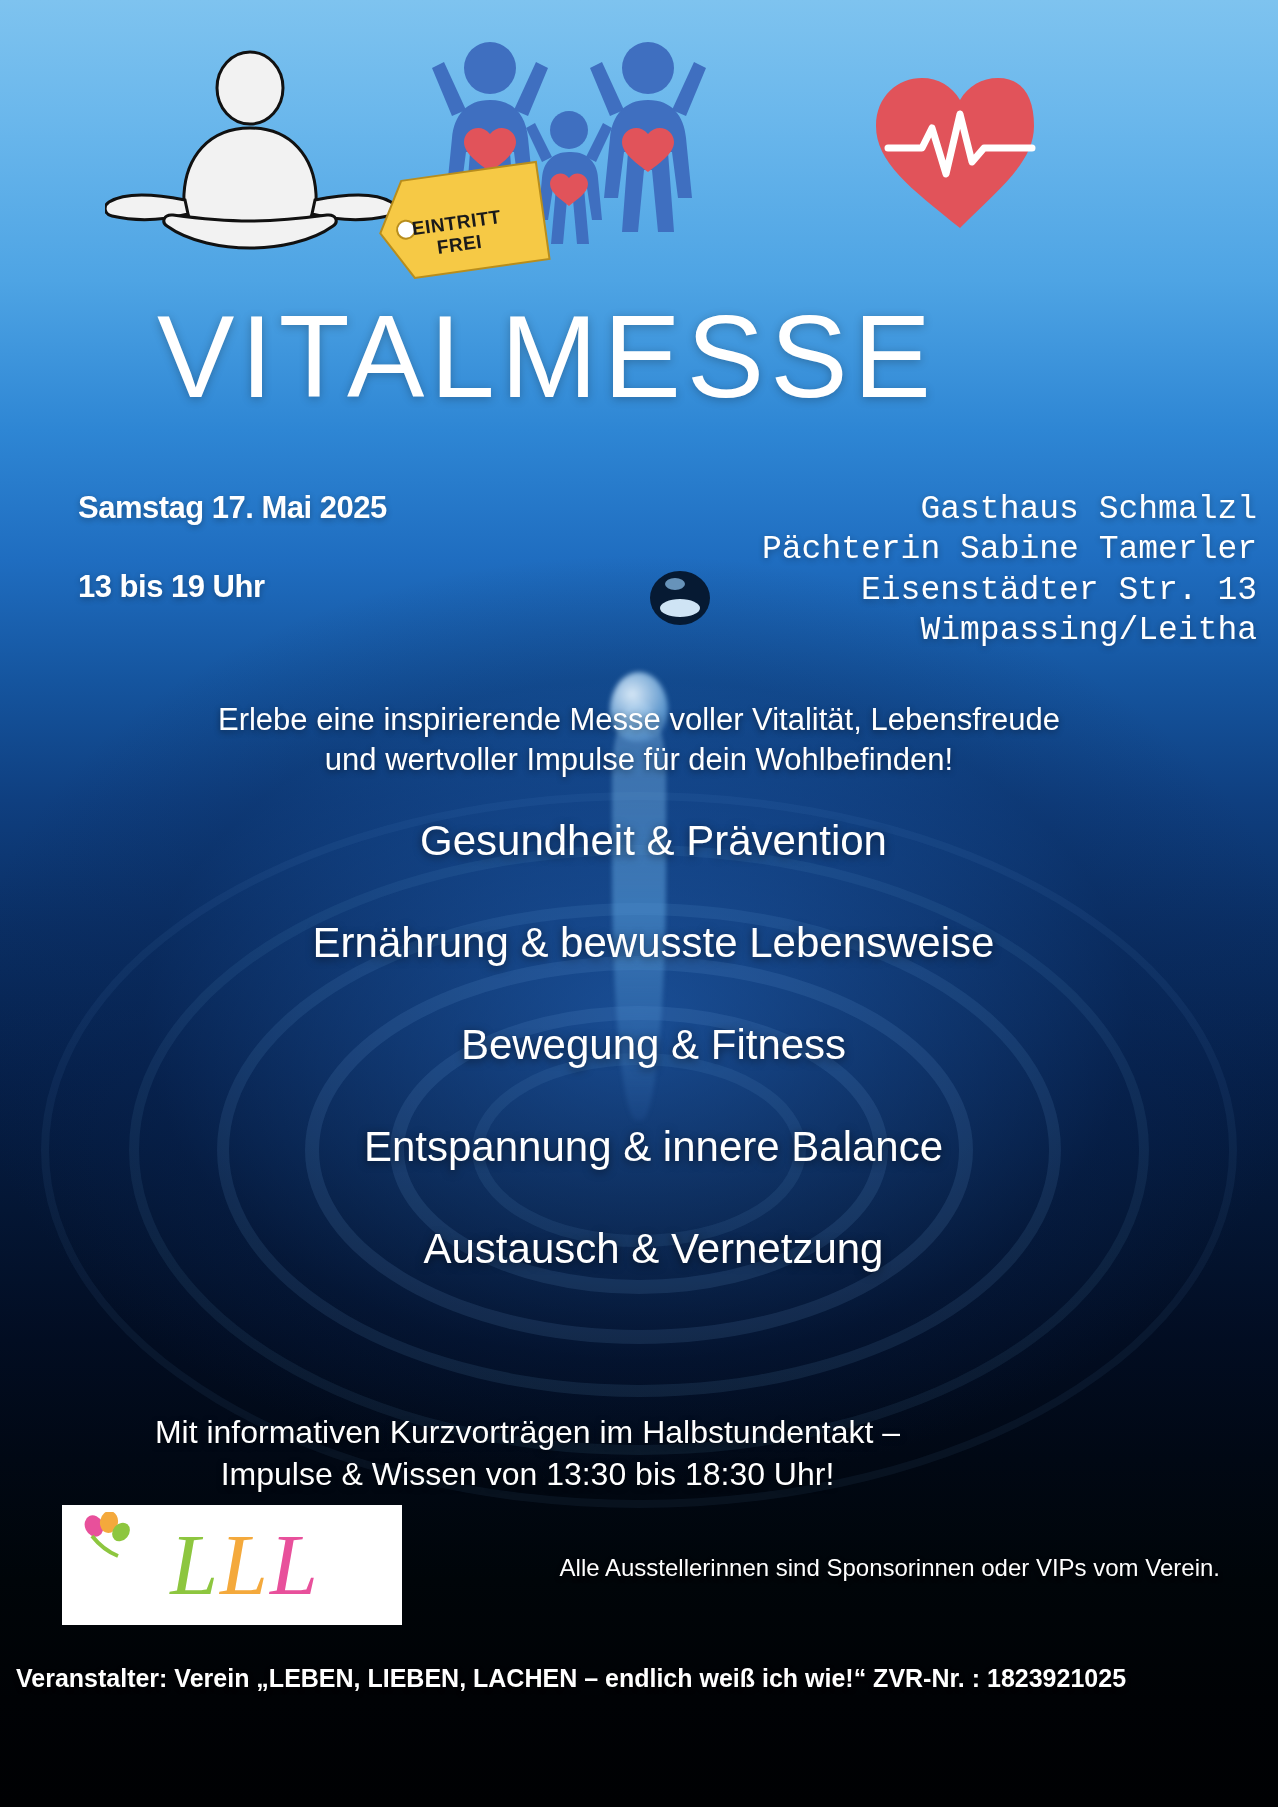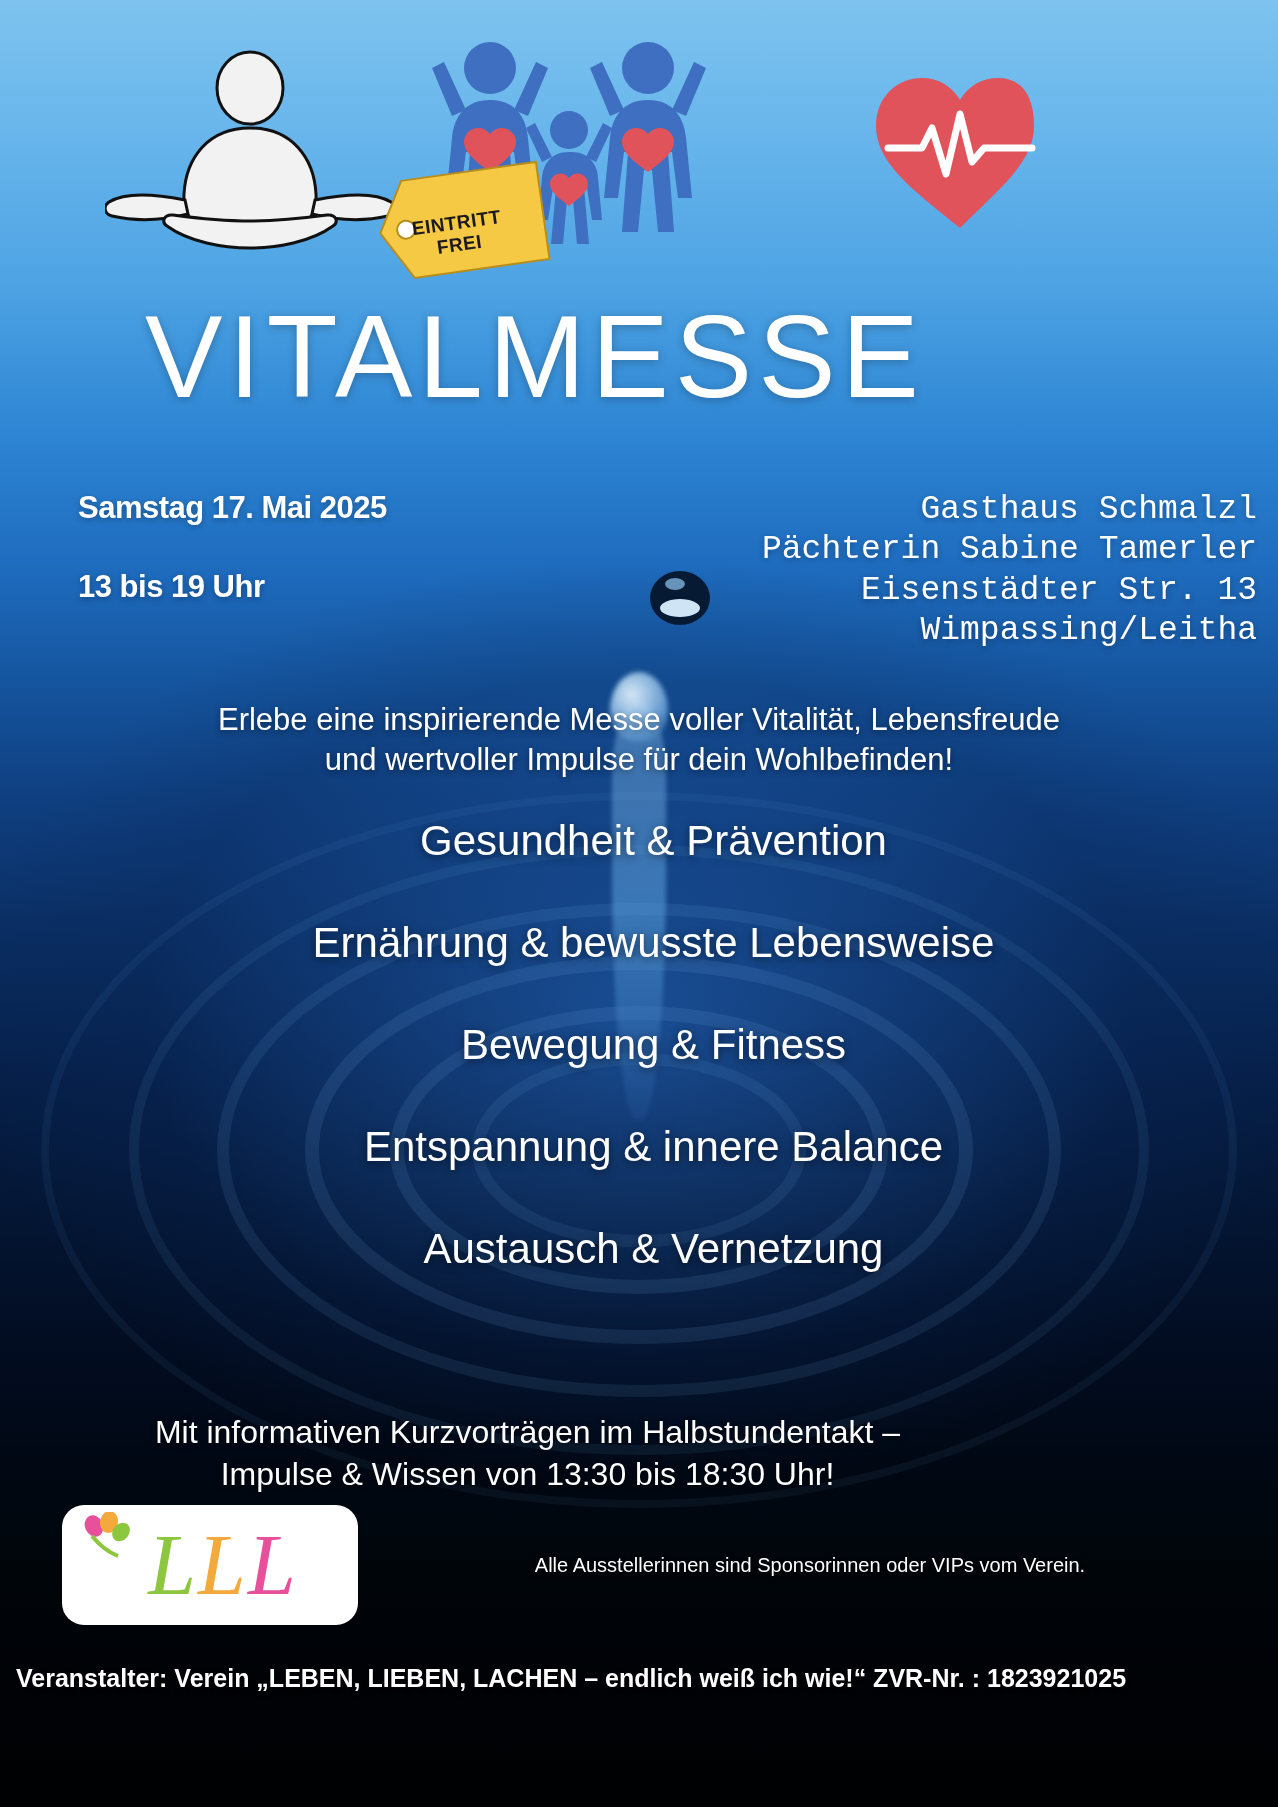--- a/index.html
+++ b/index.html
@@ -102,21 +102,21 @@
     color: #1a1a1a;
     line-height: 1.15;
     transform: rotate(-8deg);
     letter-spacing: 0.5px;
   }
 
   
   .title {
     position: absolute;
     top: 290px;
-    left: 0;
+    left: 12px;
     width: 1070px;
     text-align: center;
     font-family: "Liberation Sans", sans-serif;
     font-weight: 300;
     font-size: 116px;
     letter-spacing: 6px;
     color: #ffffff;
     text-shadow: 0 2px 10px rgba(0,0,0,0.25);
   }
 
@@ -196,28 +196,27 @@
     font-size: 32px;
     line-height: 1.3;
     text-shadow: 0 2px 6px rgba(0,0,0,0.6);
   }
 
   
   .logo-box {
     position: absolute;
     left: 62px;
     top: 1505px;
-    width: 296px;
+    width: 340px;
     height: 120px;
     background: #ffffff;
     display: flex;
     align-items: center;
     justify-content: center;
     overflow: hidden;
-    border-radius: 22px;
   }
   .logo-letters {
     font-family: "Liberation Serif", serif;
     font-style: italic;
     font-size: 86px;
     line-height: 1;
     letter-spacing: 2px;
     padding-left: 26px;
   }
   .l1 { color: #8dc63f; }
@@ -229,23 +228,23 @@
     top: 1512px;
     width: 56px;
     height: 52px;
   }
 
   .sponsor-note {
     position: absolute;
     left: 400px;
     top: 1554px;
     width: 820px;
-    text-align: center;
-    color: #ffffff;
-    font-size: 20px;
+    text-align: right;
+    color: #ffffff;
+    font-size: 24px;
     text-shadow: 0 2px 5px rgba(0,0,0,0.7);
   }
 
   .organizer {
     position: absolute;
     left: 0;
     top: 1664px;
     width: 1142px;
     text-align: center;
     color: #ffffff;

